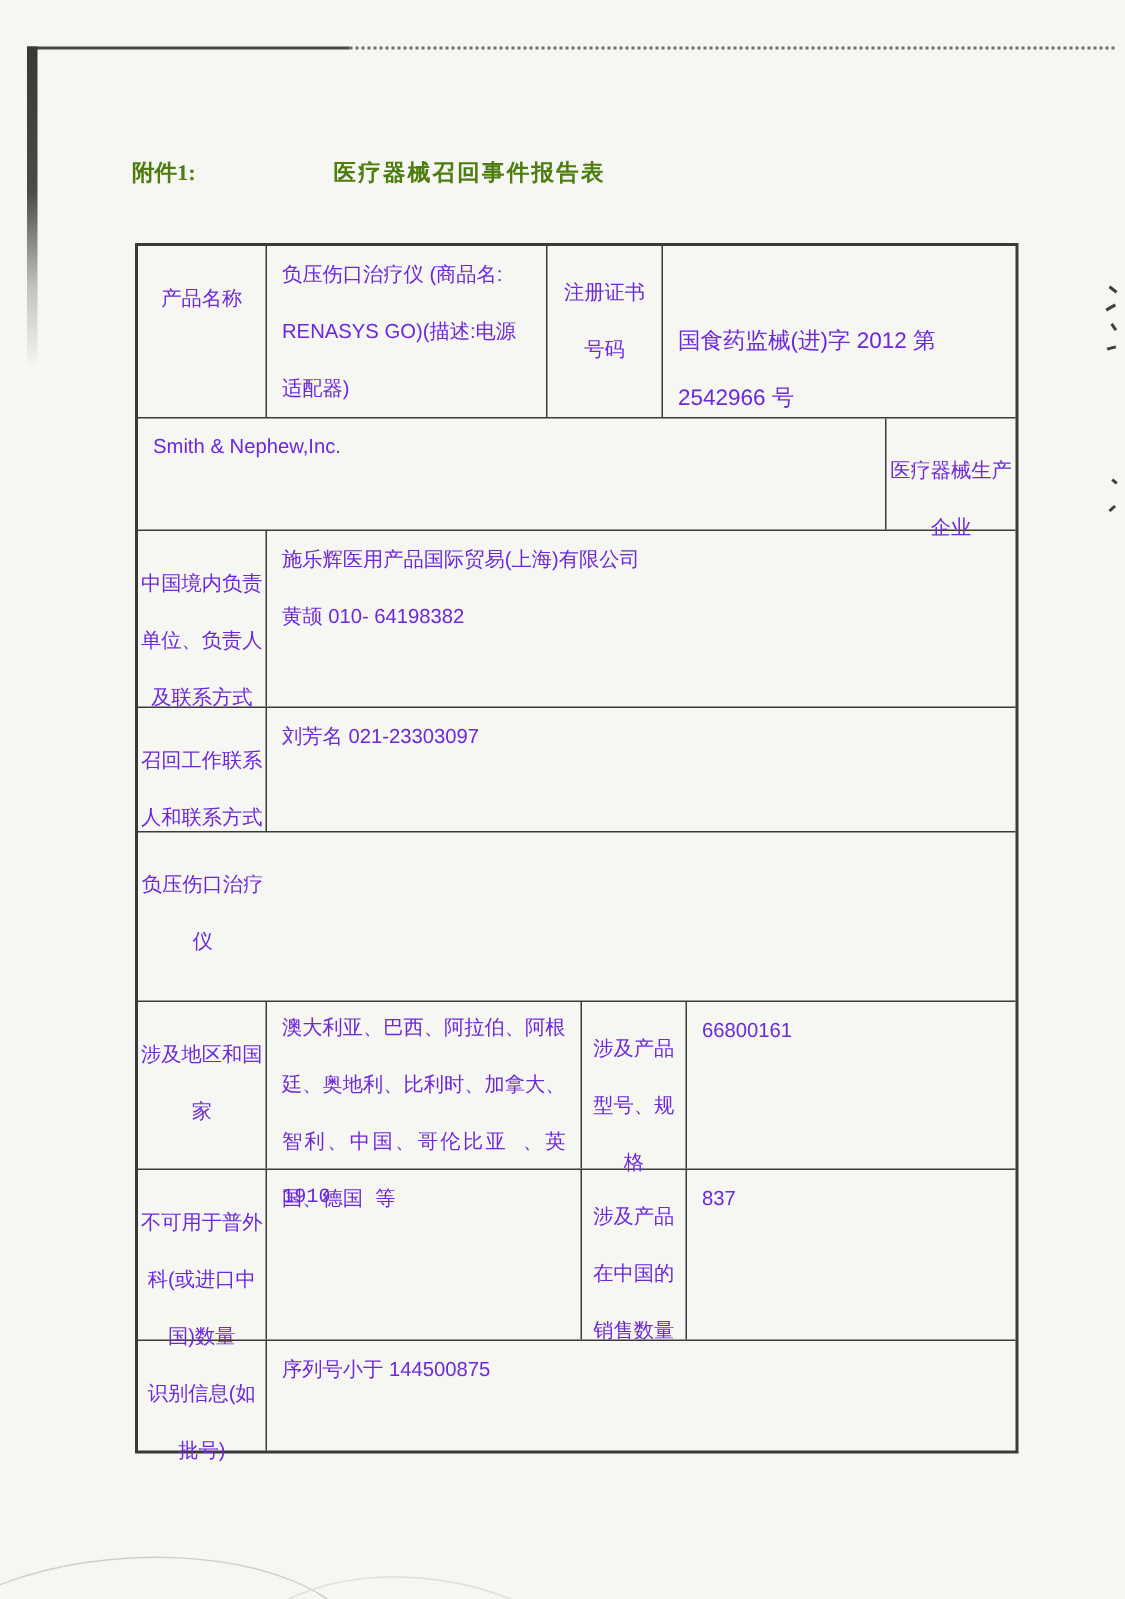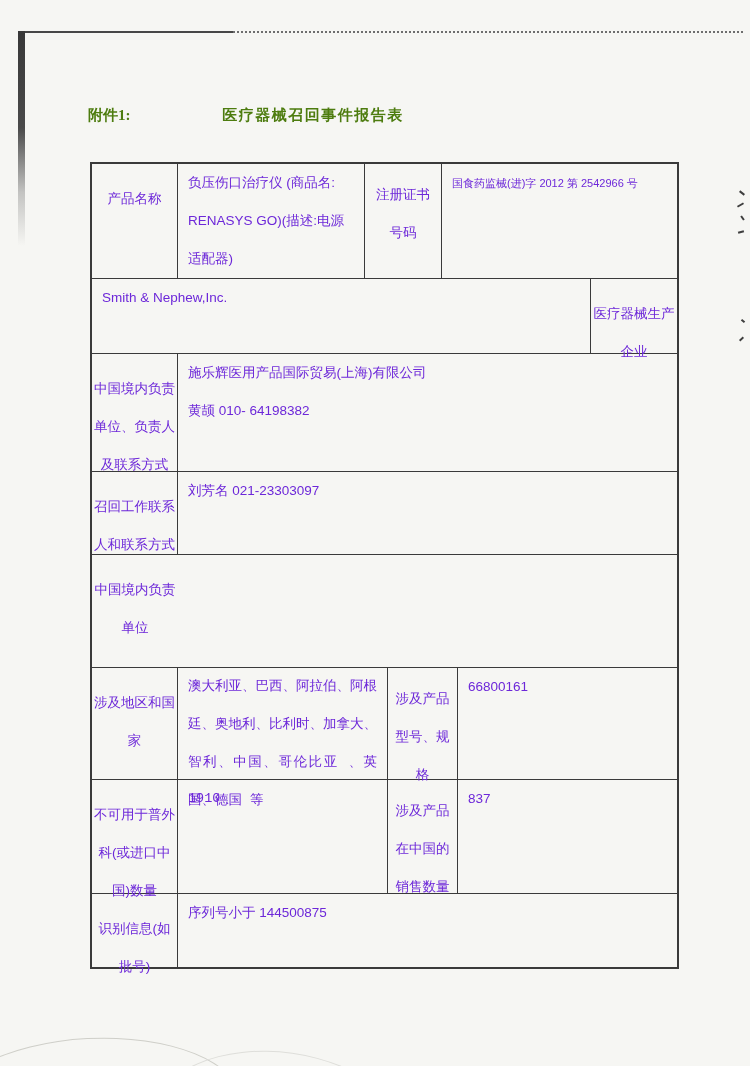--- a/index.html
+++ b/index.html
@@ -56,21 +56,21 @@
   .jst{text-align:justify;display:block;}
   
   .w187{width:187px;}
   .w77{width:77px;}
   .w210{width:210px;font-family:Liberation Mono, monospace;}
   .w70{width:70px;}
   
   .h115{height:115px;} .h75{height:75px;} .h118{height:118px;} .h83{height:83px;}
   .h113{height:113px;} .h112{height:112px;} .h114{height:114px;} .h73{height:73px;}
   .para{line-height:38px;padding:0 10px;}
-  .reg-no{font-size:11px;}
+  .reg-no{font-size:15px;margin-top:45px;}
 </style>
 </head>
 <body>
 
 <div class="edge-top-solid"></div>
 <div class="edge-top-dotted"></div>
 <div class="edge-left"></div>
 <div class="curl1"></div>
 <div class="curl2"></div>
 <div class="speck sp1"></div>
@@ -126,21 +126,21 @@
     <div class="cell c-label">
       <span>召回工作联系人和联系方式</span>
     </div>
     <div class="cell c-grow v-left">
       <span>刘芳名 021-23303097</span>
     </div>
   </div>
 
   <div class="trow h113">
     <div class="cell c-label">
-      <span>中国境内负责单位</span>
+      <span>负压伤口治疗仪</span>
     </div>
   </div>
 
   <div class="trow h112">
     <div class="cell c-label">
       <span>涉及地区和国家</span>
     </div>
     <div class="cell c-mid w210 v-left para">
       <span class="jst">澳大利亚、巴西、阿拉伯、阿根廷、奥地利、比利时、加拿大、智利、中国、哥伦比亚 、英国、德国 等</span>
     </div>

